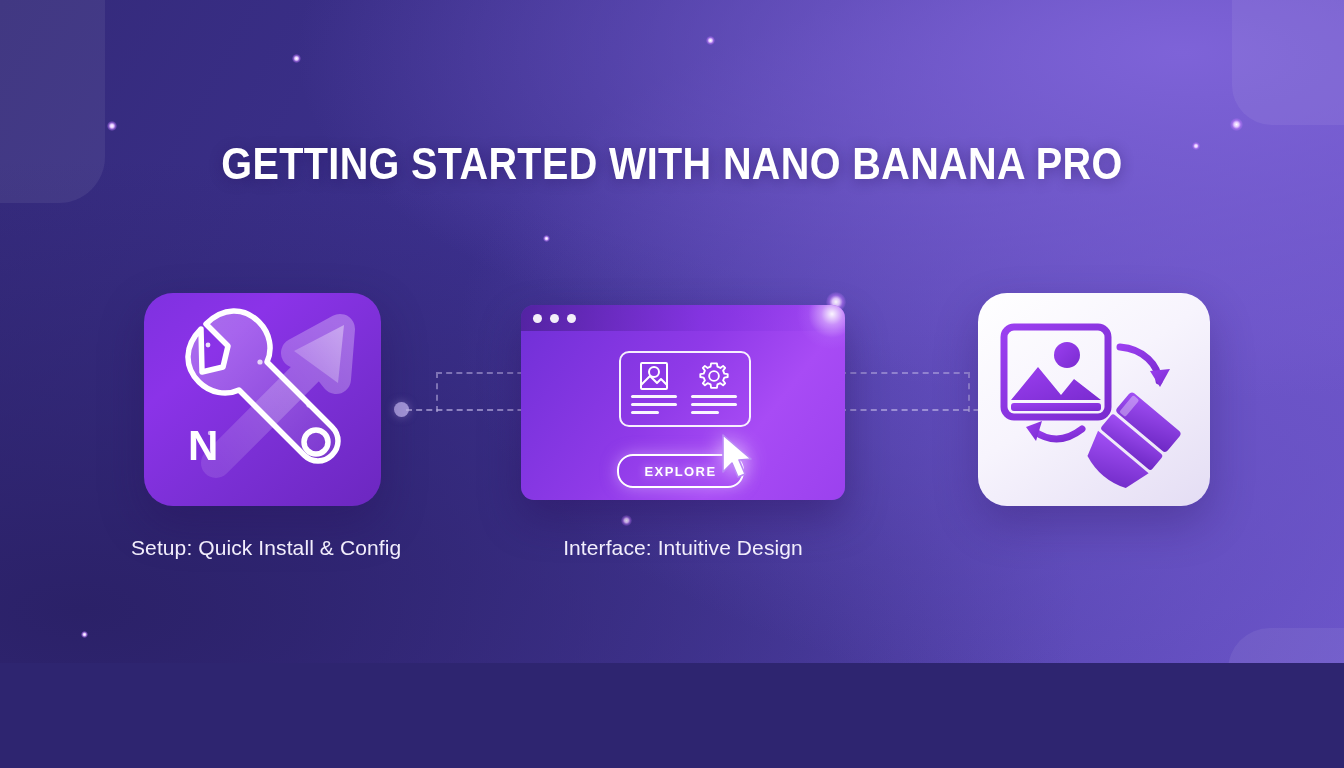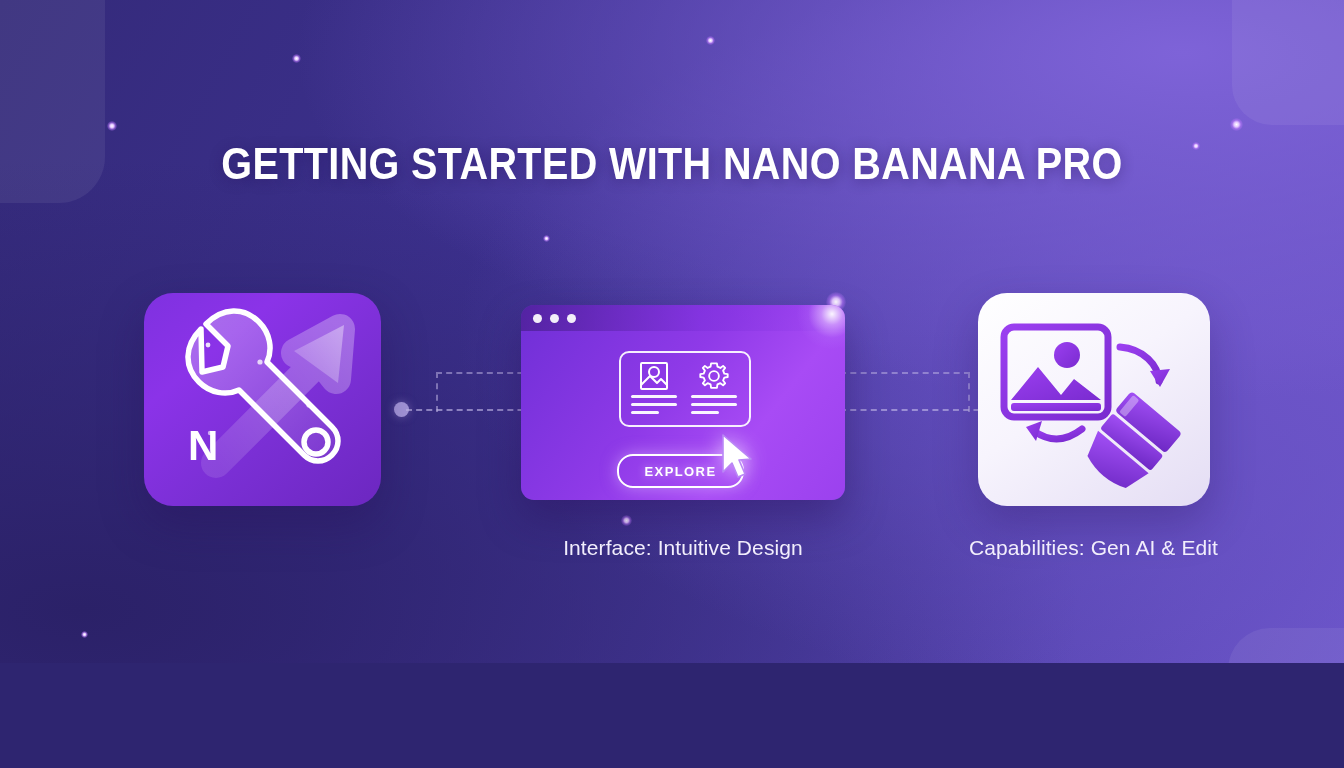--- a/index.html
+++ b/index.html
@@ -232,20 +232,21 @@
         </g>
 
         <text x="44" y="167" font-family="Liberation Sans, sans-serif" font-size="42" font-weight="bold" fill="#ffffff">N</text>
 
         <circle cx="64" cy="52" r="2.4" fill="#ffffff" opacity="0.85"></circle>
         <circle cx="116" cy="69" r="2.6" fill="#ffffff" opacity="0.75"></circle>
         <circle cx="165" cy="112" r="2.6" fill="#ffffff" opacity="0.7"></circle>
         <circle cx="66" cy="140" r="2.2" fill="#ffffff" opacity="0.6"></circle>
       </svg>
     </div>
+    <div class="caption">Setup: Quick Install &amp; Config</div>
   </div>
 
   <div class="card-wrap cw2">
     <div class="card-ui">
 
       <div class="ui-titlebar">
         <div class="ui-dots">
           <span class="ui-dot"></span>
           <span class="ui-dot"></span>
           <span class="ui-dot"></span>
@@ -318,16 +319,15 @@
         </g>
 
         <g transform="rotate(40 160 140)">
           <rect x="128" y="112" width="66" height="26" rx="4" fill="url(#brushGrad)"></rect>
           <rect x="128" y="141" width="66" height="20" rx="3" fill="url(#brushGrad)"></rect>
           <path d="M128,164 L194,164 L186,190 Q161,200 136,190 Z" fill="url(#brushGrad)"></path>
           <rect x="132" y="114" width="8" height="22" rx="2" fill="#ffffff" opacity="0.35"></rect>
         </g>
       </svg>
     </div>
-    <div class="caption">Capabilities: Gen AI &amp; Edit</div>
   </div>
 
 </div>
 
 </body></html>

